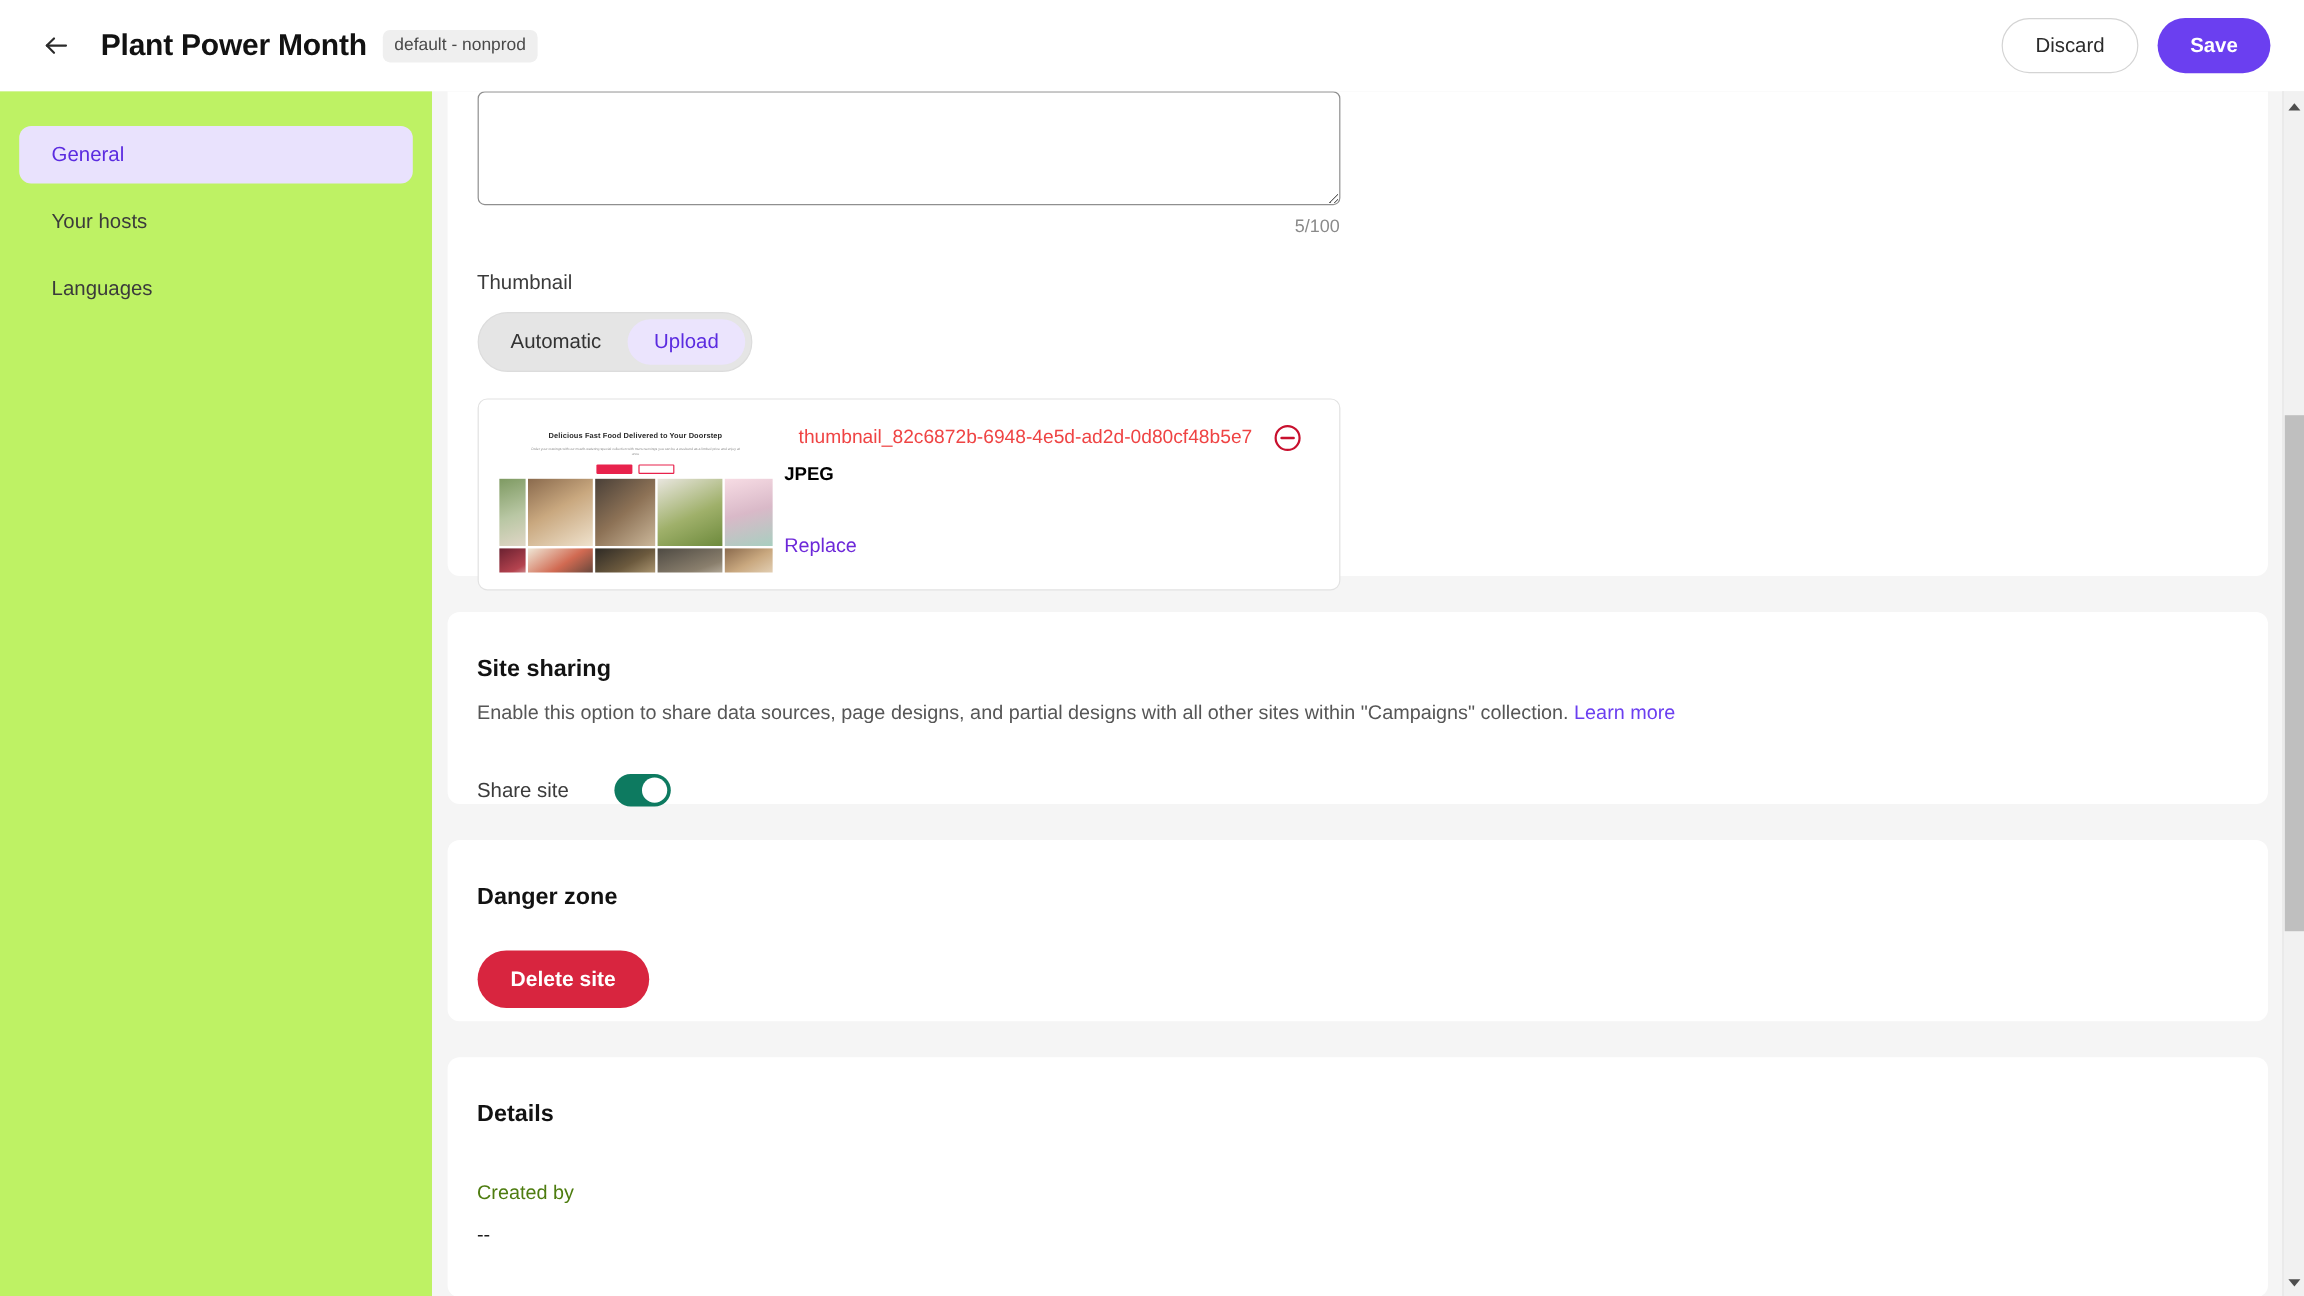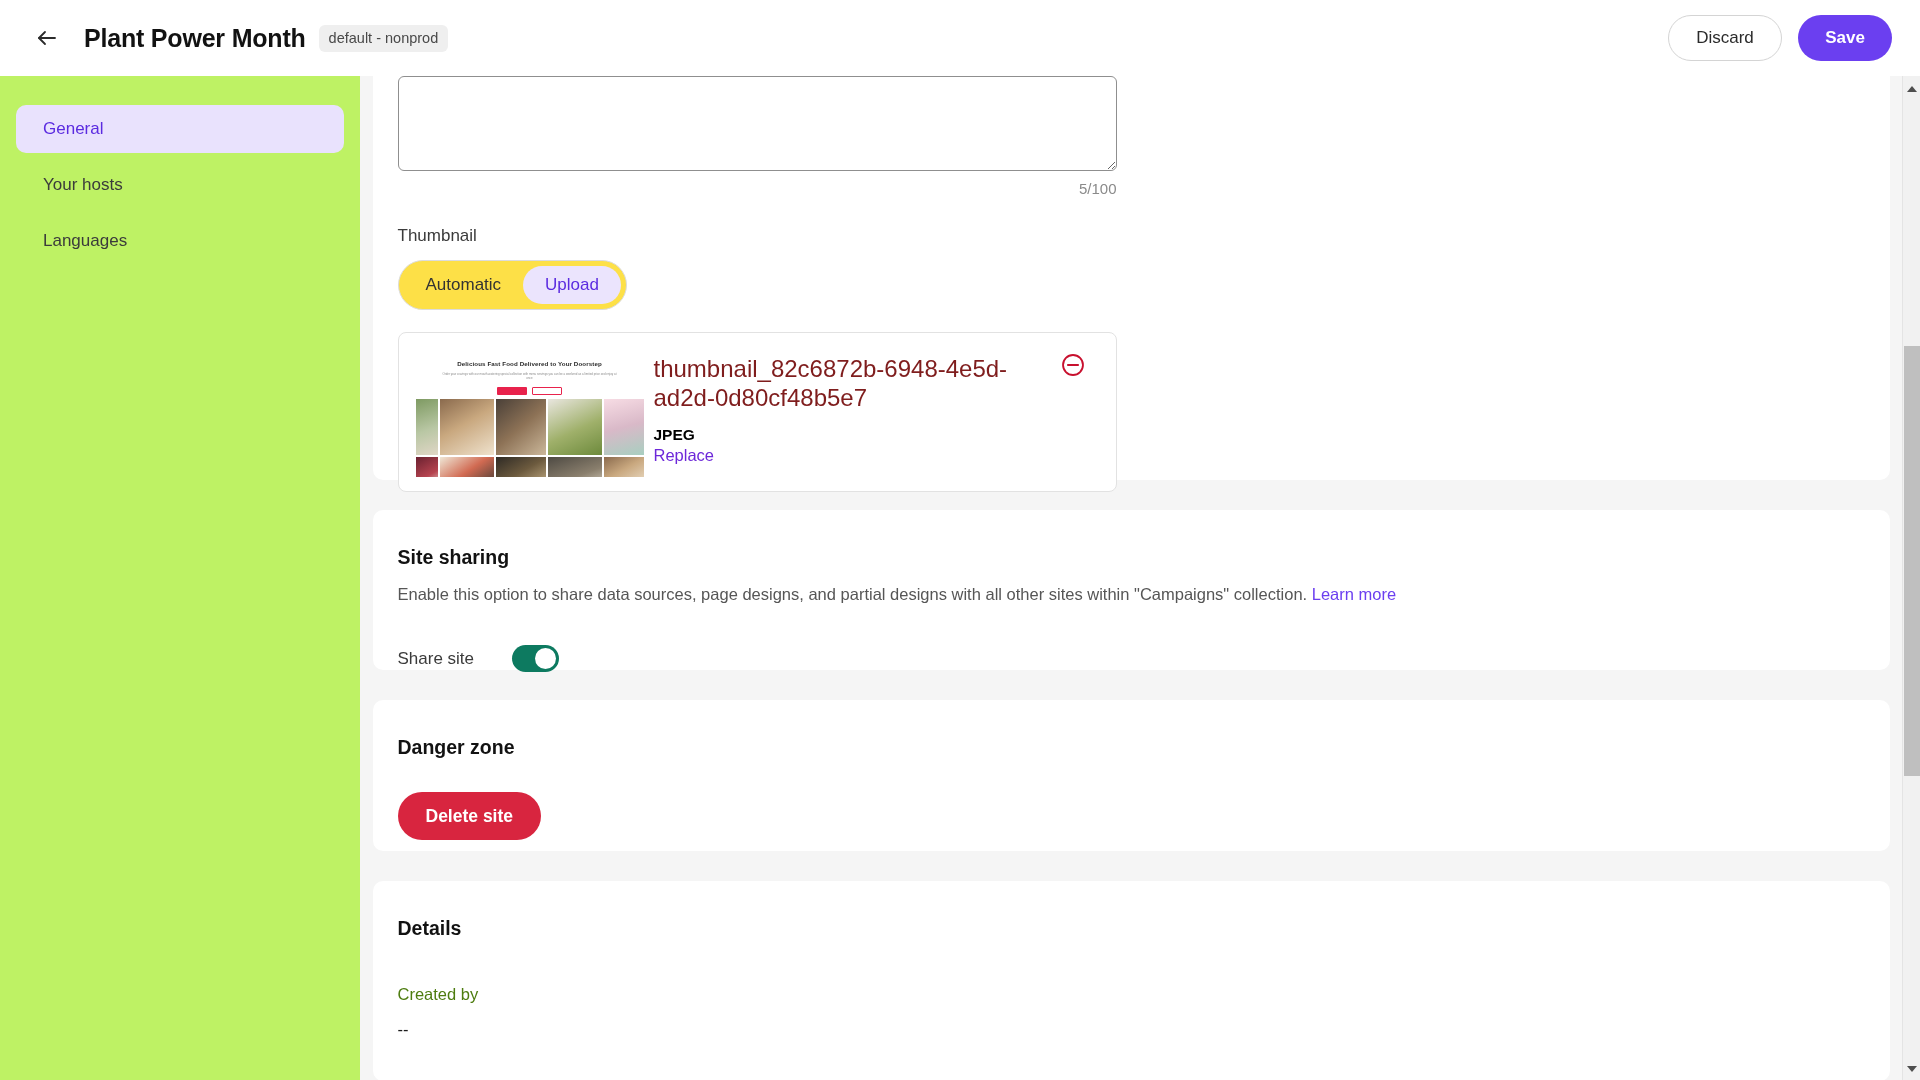--- a/index.html
+++ b/index.html
@@ -107,21 +107,21 @@
     margin-top: 9px;
   }
   .field-label {
     font-size: 17px; color: #3b3b3b;
     margin-top: 29px;
   }
   .seg-control {
     margin-top: 14px;
     display: inline-flex; align-items: center;
     border: 1px solid #dcdcdc; border-radius: 999px;
-    background: #fde047; padding: 5px;
+    background: #e5e5e5; padding: 5px;
   }
   .seg-btn {
     height: 38px; padding: 0 22px;
     display: flex; align-items: center; justify-content: center;
     border-radius: 999px; font-size: 17px; color: #333333;
     border: none; background: transparent; cursor: pointer;
     font-family: inherit;
   }
   .seg-btn.active { background: #ebe4fd; color: #5b2be0; }
 
@@ -167,22 +167,23 @@
   .ph3 { background: linear-gradient(140deg,#4a4038,#8d7256 50%,#cbb79a); }
   .ph4 { background: linear-gradient(155deg,#e9e6df,#9fb06a 55%,#6d8a3c); }
   .ph5 { background: linear-gradient(165deg,#f7dce4,#d9b9c8 50%,#a8cfc0); }
   .ph6 { background: linear-gradient(150deg,#6a2130,#b5434f 60%,#e9dcd2); }
   .ph7 { background: linear-gradient(145deg,#efe7d6,#d16a52 50%,#3e3a33); }
   .ph8 { background: linear-gradient(150deg,#2e2a25,#6c5a3e 50%,#c8b188); }
   .ph9 { background: linear-gradient(160deg,#4e4a43,#8a7f6d 60%,#d6cdbd); }
 
   .file-meta { flex: 1; padding: 22px 0 0 10px; position: relative; }
   .file-name {
-    font-size: 24px; color: #7f1d1d; line-height: 1.2;
+    font-size: 16px; color: #ef4444; line-height: 1.2;
     padding-right: 60px;
+    text-align: center;
   }
   .file-type { font-size: 15.5px; color: #000000; margin-top: 13px; font-weight: bold; }
   .replace-link {
     position: absolute; left: 10px; bottom: 26px;
     font-size: 16.5px; color: #6d28d9; cursor: pointer;
   }
   .remove-btn {
     position: absolute; right: 30px; top: 19px;
     width: 26px; height: 26px; cursor: pointer;
     border: none; background: transparent; padding: 0;

